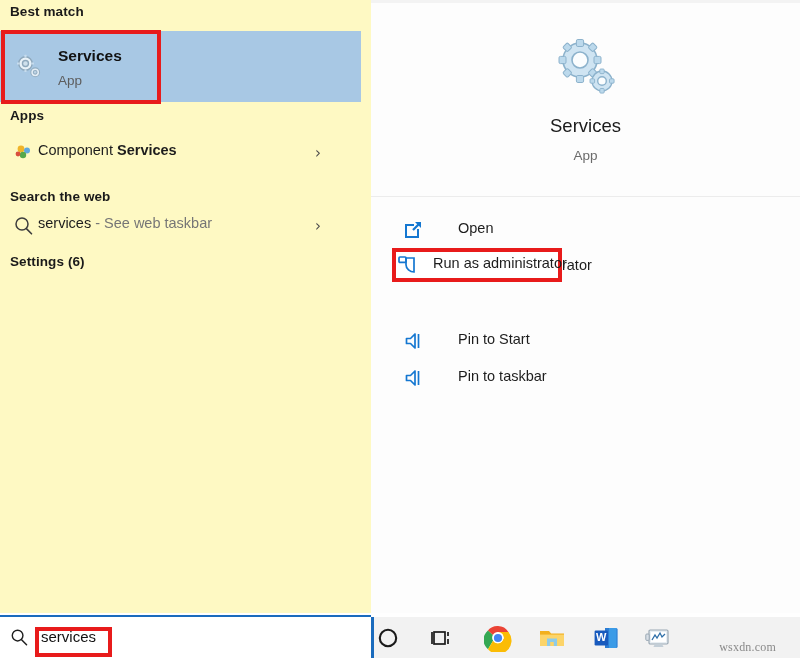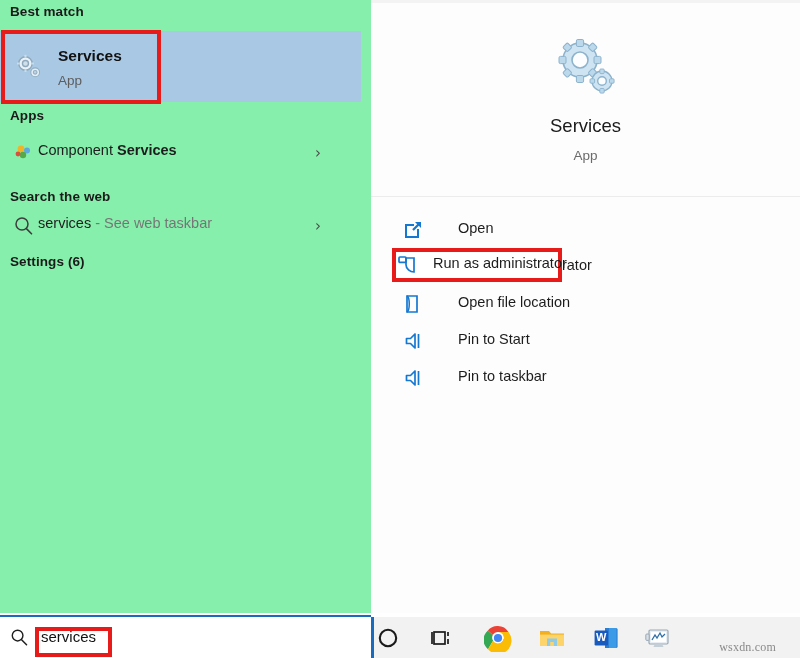--- a/index.html
+++ b/index.html
@@ -7,21 +7,21 @@
     width:800px;height:658px;overflow:hidden;
     font-family:"Liberation Sans","DejaVu Sans",sans-serif;
     background:#ffffff;
     -webkit-font-smoothing:antialiased;
   }
   .screen{position:relative;width:800px;height:658px;}
 
   
   .left-panel{
     position:absolute;left:0;top:0;width:371px;height:615px;
-    background:#86efac;
+    background:#fef9c3;
   }
   .section-head{
     font-size:13.5px;font-weight:bold;color:#1a1a1a;
     padding-left:10px;letter-spacing:.1px;
   }
   .sec-best{position:absolute;top:4px;left:0;}
   .sec-apps{position:absolute;top:108px;left:0;}
   .sec-web{position:absolute;top:189px;left:0;}
   .sec-settings{position:absolute;top:254px;left:0;}
 
@@ -242,27 +242,20 @@
   </div>
 
   <div class="action" style="top:248px;">
     <svg class="action-ico" viewBox="0 0 22 22">
       <path d="M9 4h8v14c-4 0-8-3.2-8-7.2z" fill="none" stroke="#1477d1" stroke-width="1.7"></path>
       <rect x="2" y="3" width="7" height="5.4" rx="1" fill="none" stroke="#1477d1" stroke-width="1.7"></rect>
     </svg>
     <div class="action-lbl">Run as administrator</div>
   </div>
 
-  <div class="action" style="top:285px;">
-    <svg class="action-ico" viewBox="0 0 22 22">
-      <path d="M5 3h10v16H5z" fill="none" stroke="#1477d1" stroke-width="1.7"></path>
-      <path d="M5 3c3 1.6 3 14.4 0 16" fill="none" stroke="#1477d1" stroke-width="1.5"></path>
-    </svg>
-    <div class="action-lbl">Open file location</div>
-  </div>
 
   <div class="action" style="top:322px;padding-left:43px;">
     <svg class="action-ico" viewBox="0 0 22 22">
       <path d="M13 4v14l-4.5-4.5H4.5v-5H8.5z" fill="none" stroke="#1477d1" stroke-width="1.7" stroke-linejoin="round"></path>
       <line x1="16.5" y1="4" x2="16.5" y2="18" stroke="#1477d1" stroke-width="1.7"></line>
     </svg>
     <div class="action-lbl">Pin to Start</div>
   </div>
 
   <div class="action" style="top:359px;">

